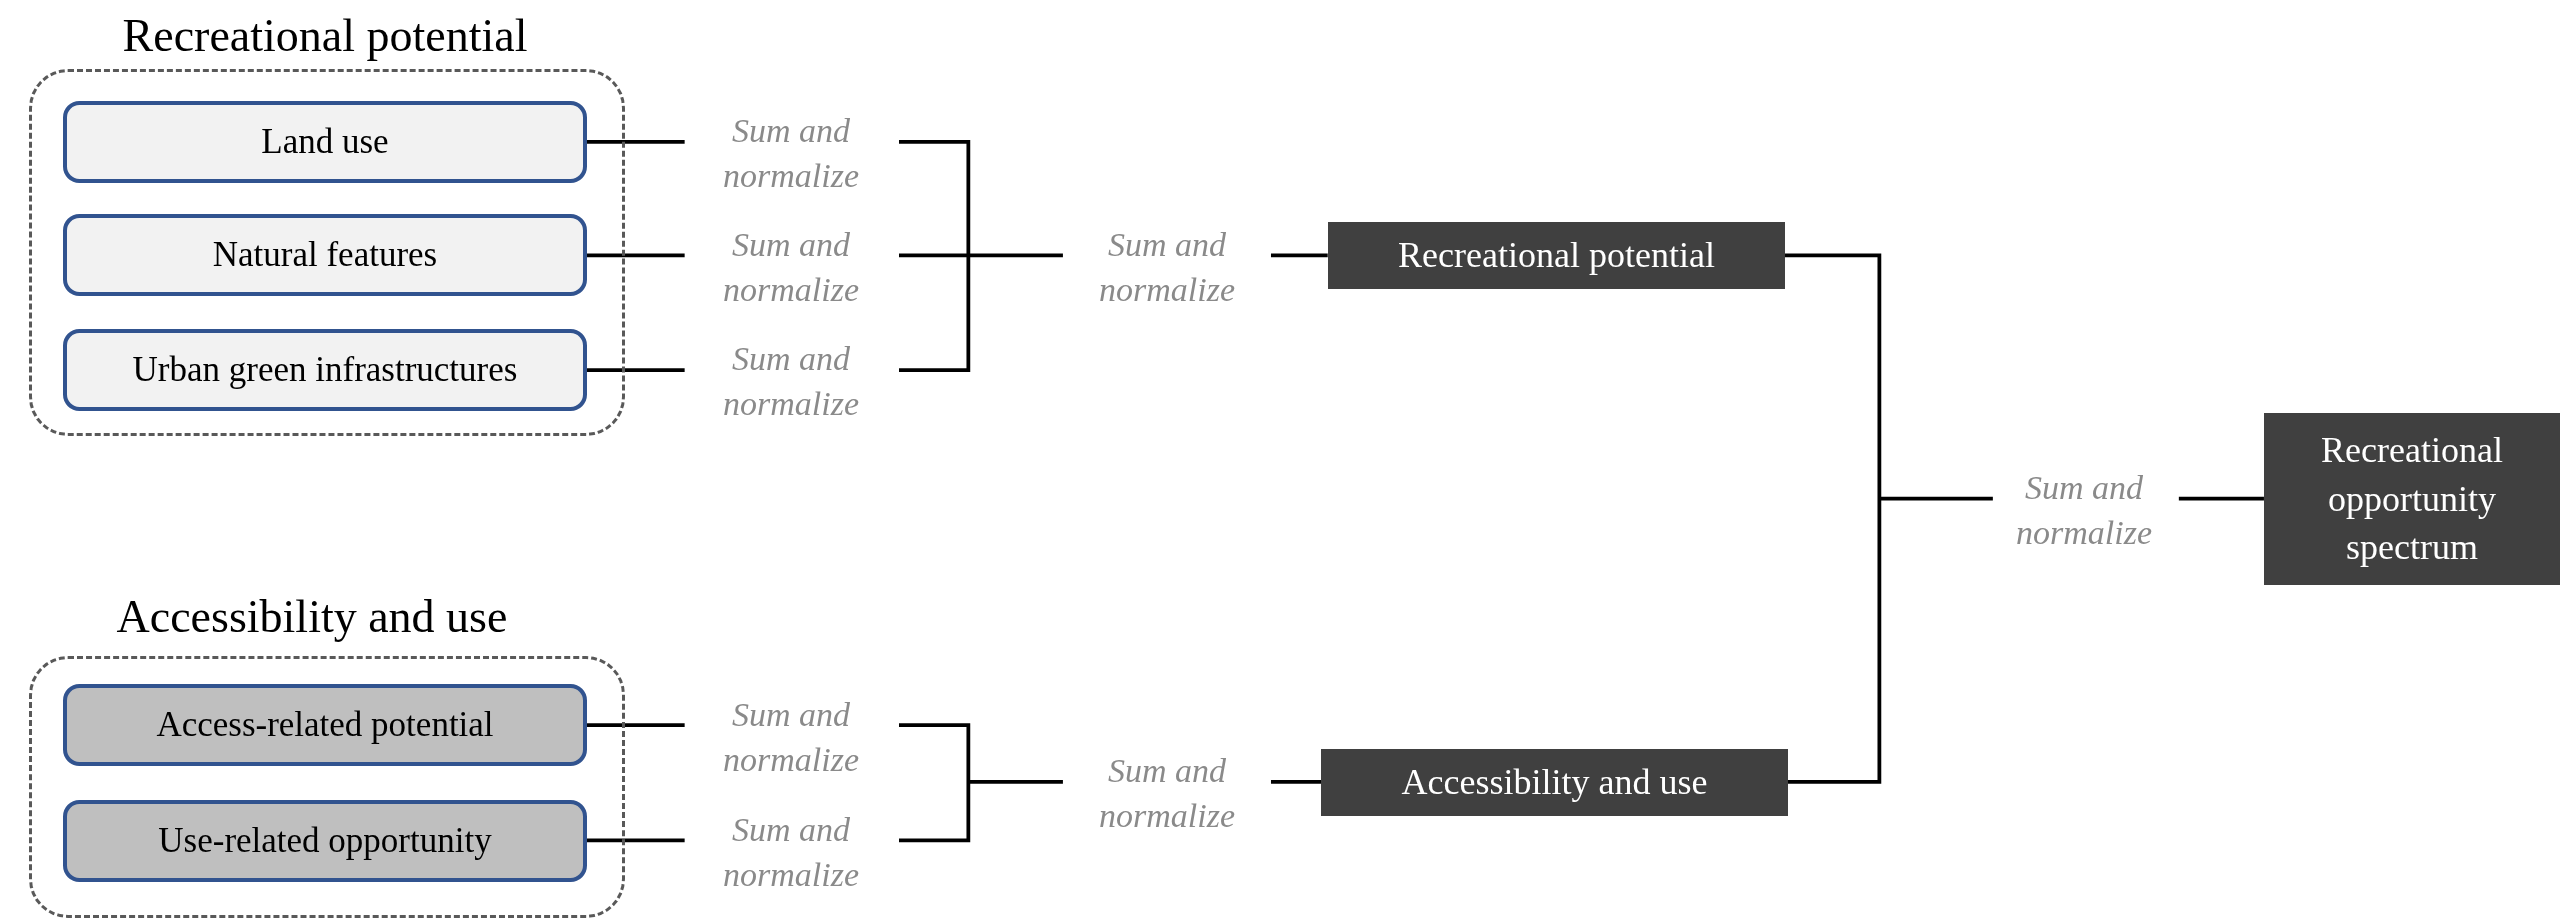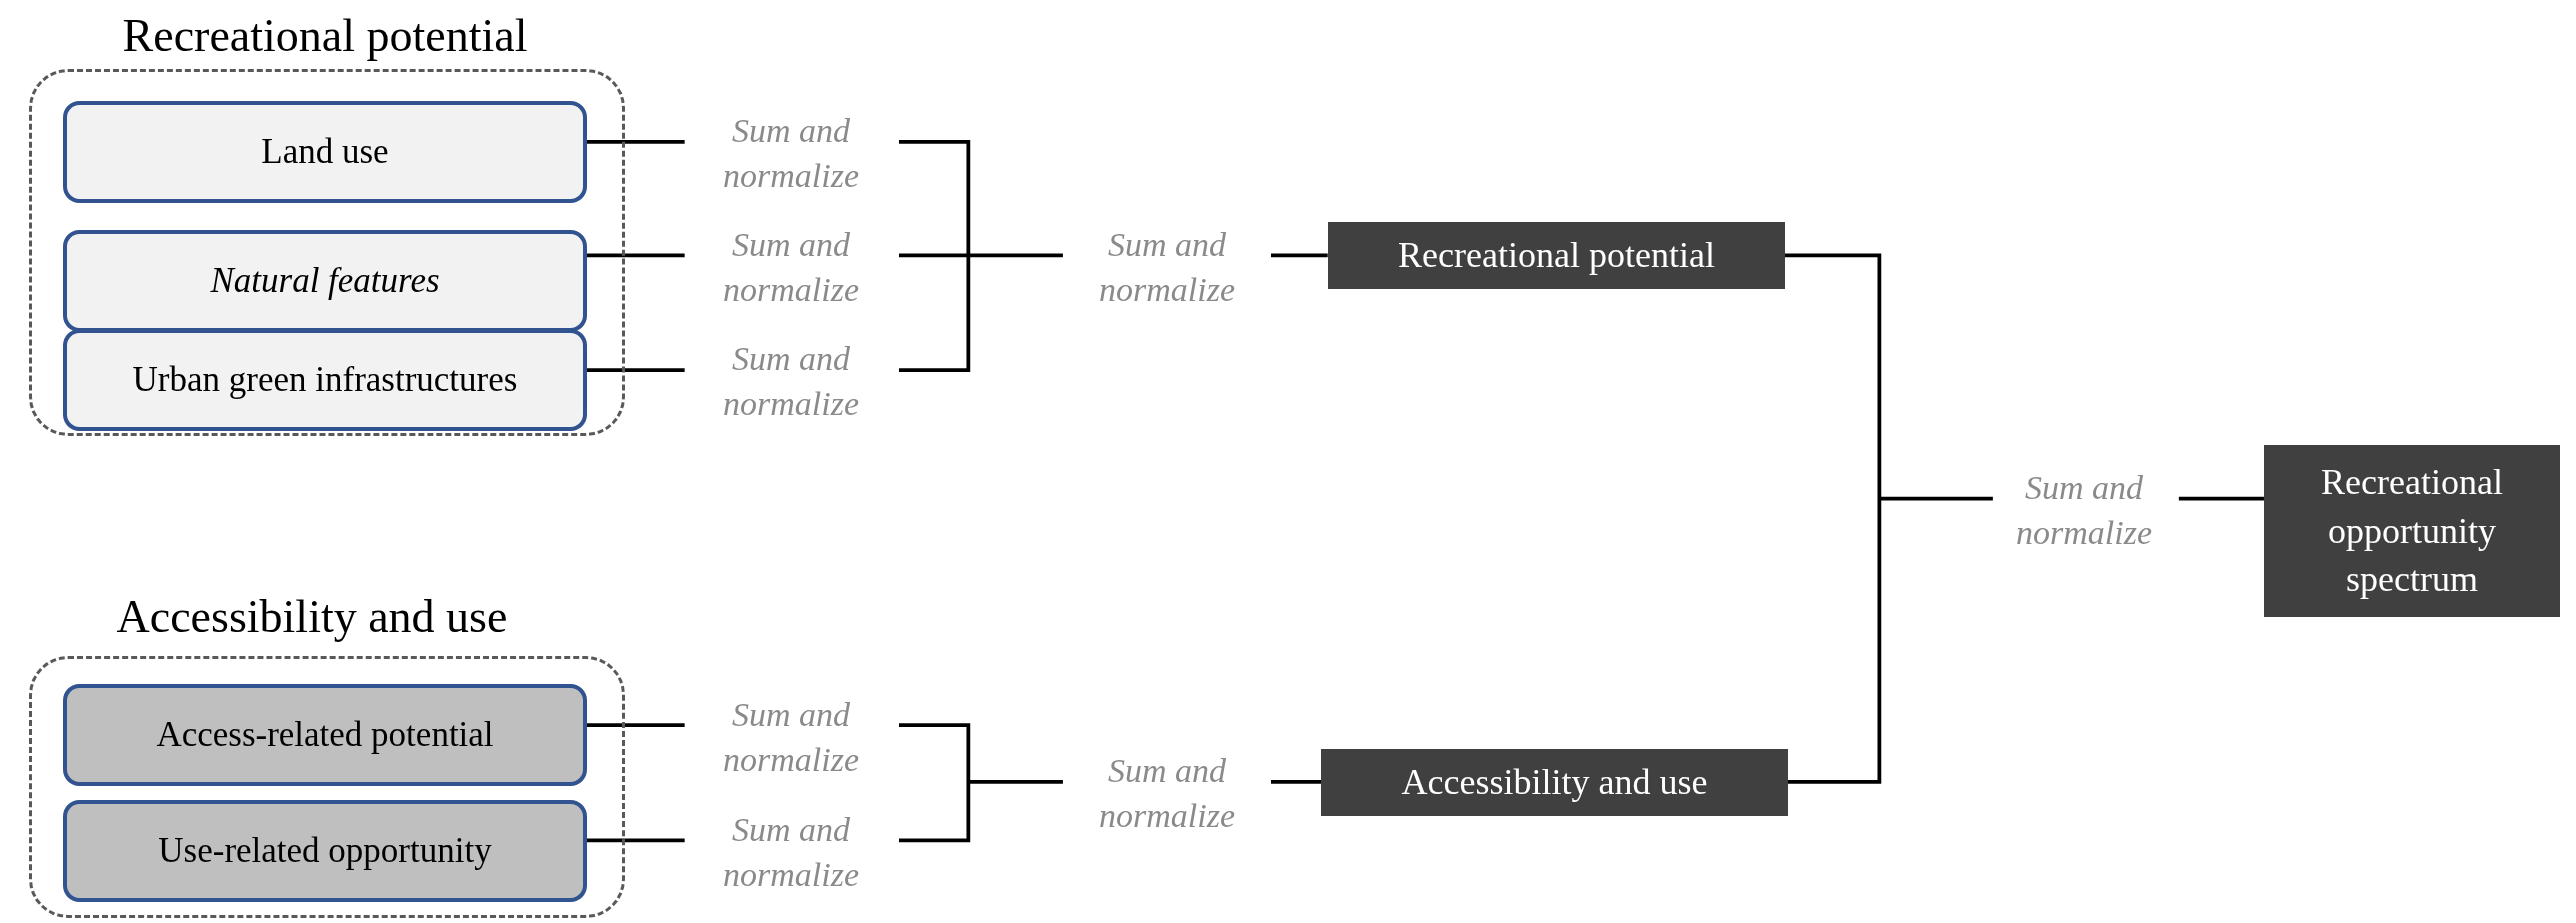--- a/index.html
+++ b/index.html
@@ -44,21 +44,21 @@
     border: 3.2px dashed var(--dashed-border);
     border-radius: 39px;
     background: transparent;
     box-sizing: border-box;
   }
   .item-box {
     position: absolute;
     z-index: 3;
     left: 63px;
     width: 524px;
-    height: 102px;
+    height: 82px;
     box-sizing: border-box;
     border: 4.4px solid var(--item-border);
     border-radius: 16.4px;
     display: flex;
     align-items: center;
     justify-content: center;
     font-size: 35px;
     color: #000000;
     text-align: center;
   }
@@ -121,21 +121,21 @@
 
     <path d="M3455 791 L3590 791" stroke="#000000"></path>
   </svg>
 
   <div class="group-title" style="left:95px; top:11.4px;">Recreational potential</div>
 
   <div class="dashed-group" style="left:29px; top:69px; width:596px; height:367px;"></div>
 
   <div class="item-box fill-light" style="top:101px;">Land use</div>
 
-  <div class="item-box fill-light" style="top:230px;font-style:italic;">Natural features</div>
+  <div class="item-box fill-light" style="top:214px;">Natural features</div>
 
   <div class="item-box fill-light" style="top:329px;">Urban green infrastructures</div>
 
   <div class="sum-label" style="left:684px; top:97px;">Sum and
 normalize</div>
   <div class="sum-label" style="left:684px; top:211px;">Sum and
 normalize</div>
   <div class="sum-label" style="left:684px; top:325px;">Sum and
 normalize</div>
 
@@ -158,18 +158,18 @@
 normalize</div>
 
   <div class="sum-label" style="left:1060px; top:737px;">Sum and
 normalize</div>
 
   <div class="aggregate-box" style="left:1321px; top:749px; width:467px; height:67px;">Accessibility and use</div>
 
   <div class="sum-label" style="left:1977px; top:454px;">Sum and
 normalize</div>
 
-  <div class="aggregate-box" style="left:2264px; top:413px; width:296px; height:172px;margin-top:32px;">Recreational
+  <div class="aggregate-box" style="left:2264px; top:413px; width:296px; height:172px;">Recreational
 opportunity
 spectrum</div>
 
 </div>
 
 
 </body></html>

